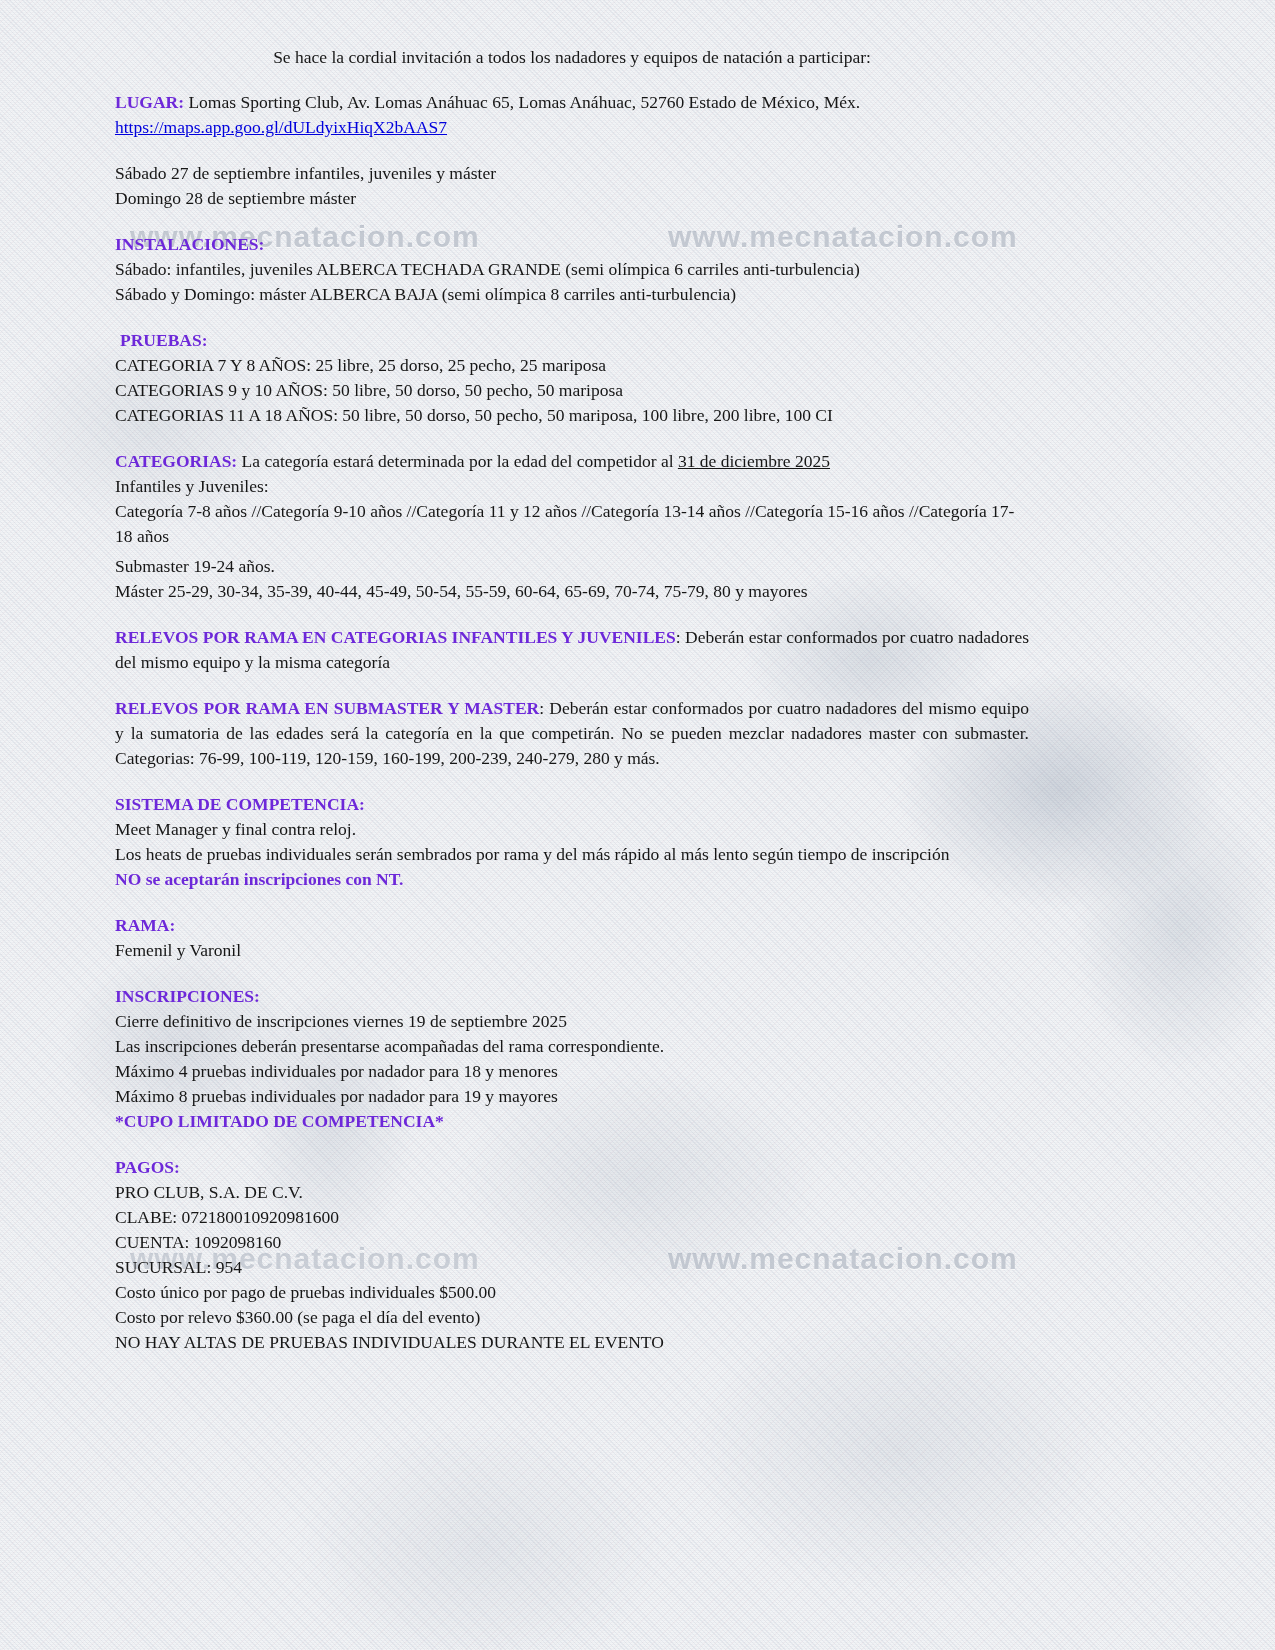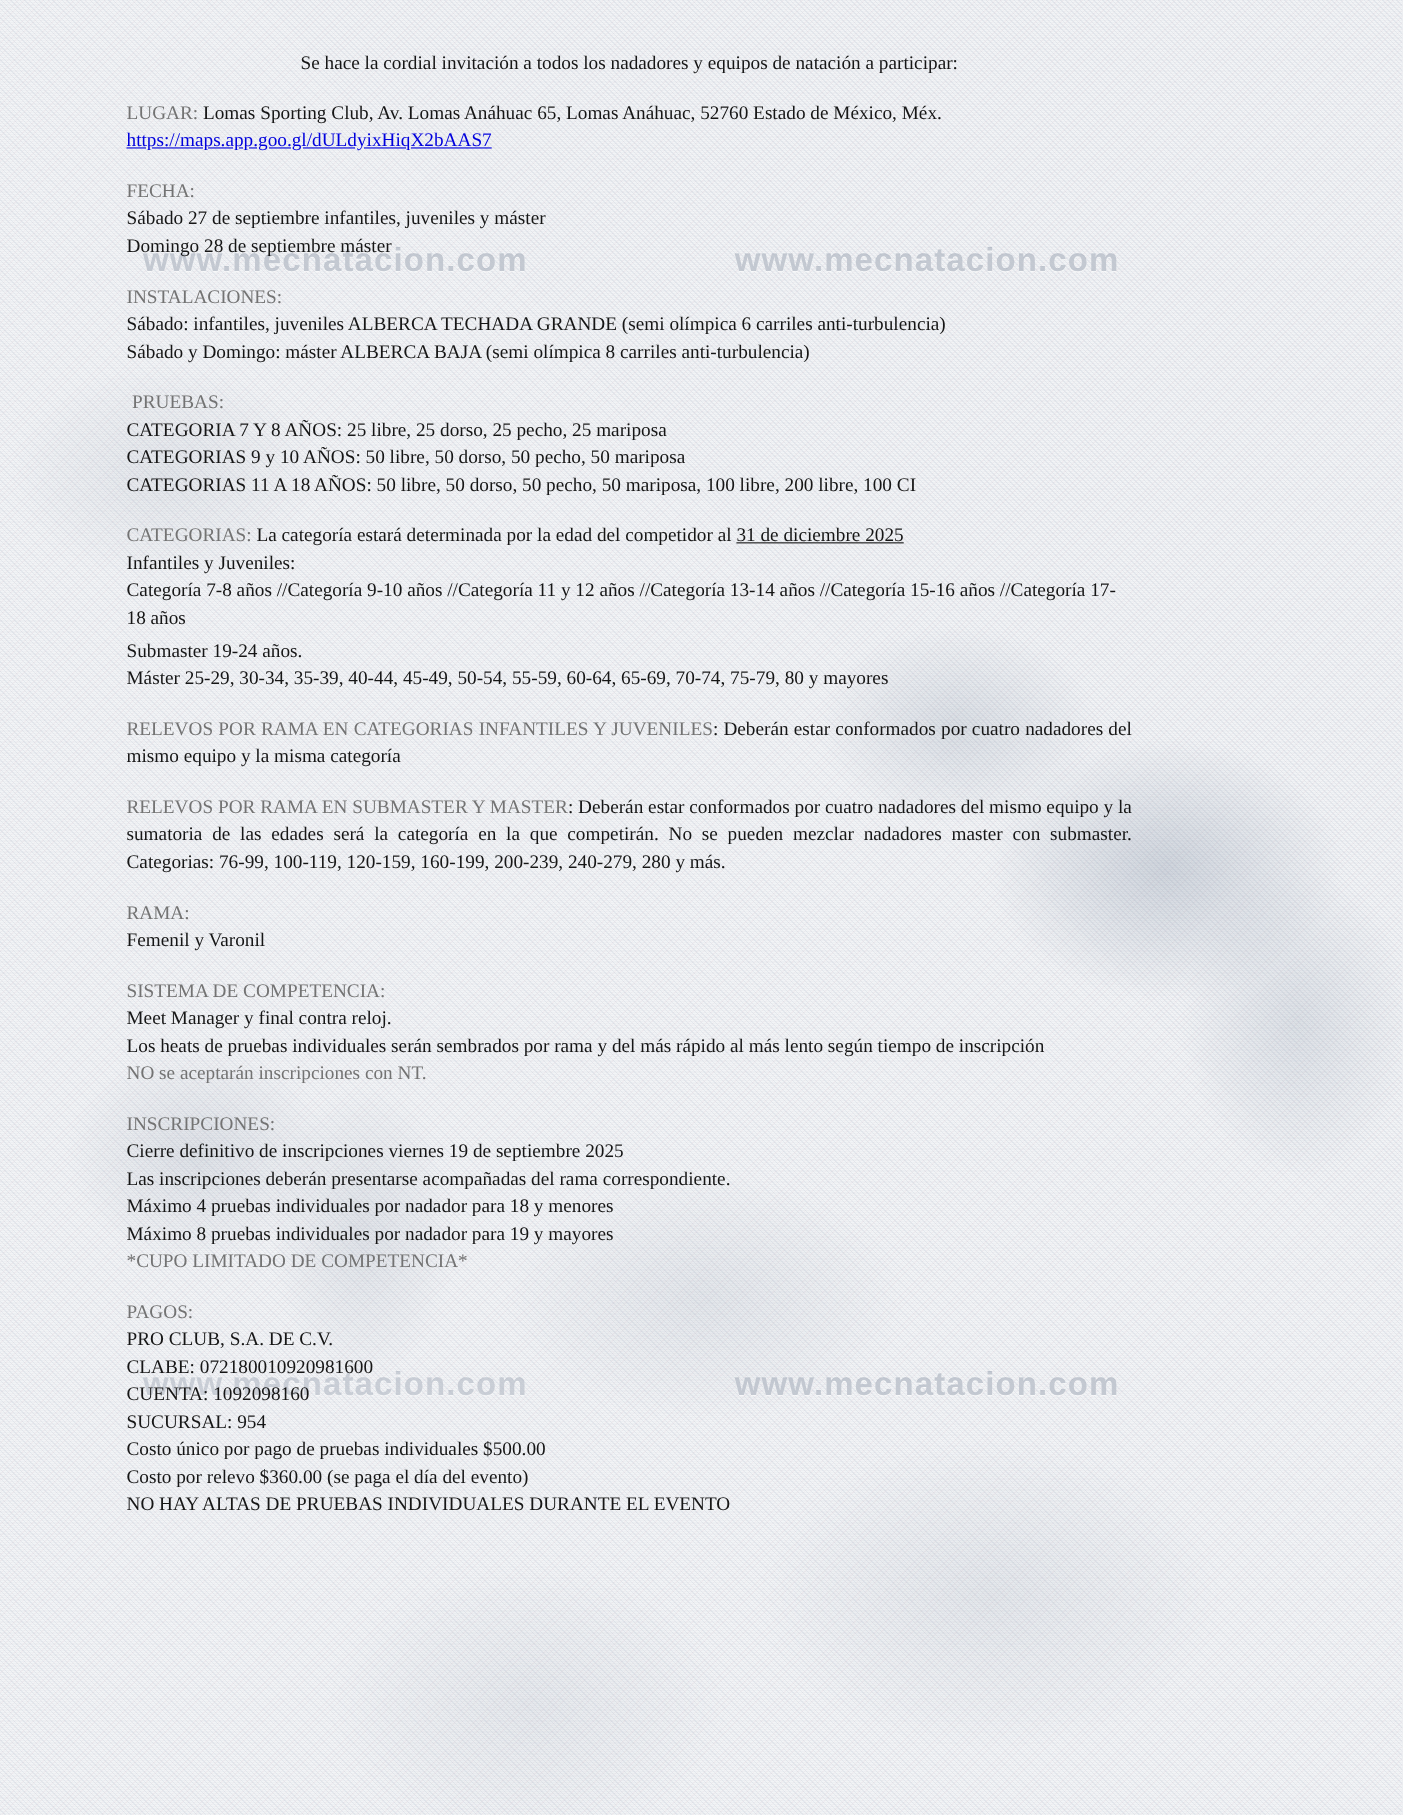--- a/index.html
+++ b/index.html
@@ -51,21 +51,21 @@
   .page {
     position: relative;
     box-sizing: border-box;
     width: 1147px; height: 1650px;
     padding: 45px 118px 0 115px;
   }
   p { margin: 0; }
   .title { text-align: center; }
   .section { margin-top: 21px; }
   .first-section { margin-top: 20px; }
-  b, .bold { font-weight: normal; color: #737373; }
+  b, .bold { font-weight: bold; color: #6d28d9; }
   .indent { padding-left: 5px; }
   .justify { text-align: justify; }
   .gap-top { margin-top: 5px; }
   a.doclink {
     color: #0000dd;
     cursor: pointer;
   }
   .underline { text-decoration: underline; }
 </style>
 </head>
@@ -82,21 +82,20 @@
 <div class="page">
 
   <p class="title">Se hace la cordial invitación a todos los nadadores y equipos de natación a participar:</p>
 
   <div class="section first-section">
     <p><b>LUGAR:</b><span> Lomas Sporting Club, Av. Lomas Anáhuac 65, Lomas Anáhuac, 52760 Estado de México, Méx.</span></p>
     <p><a class="doclink" href="#">https://maps.app.goo.gl/dULdyixHiqX2bAAS7</a></p>
   </div>
 
   <div class="section">
-    <p><b>FECHA:</b></p>
     <p>Sábado 27 de septiembre infantiles, juveniles y máster</p>
     <p>Domingo 28 de septiembre máster</p>
   </div>
 
   <div class="section">
     <p><b>INSTALACIONES:</b></p>
     <p>Sábado: infantiles, juveniles ALBERCA TECHADA GRANDE (semi olímpica 6 carriles anti-turbulencia)</p>
     <p>Sábado y Domingo: máster ALBERCA BAJA (semi olímpica 8 carriles anti-turbulencia)</p>
   </div>
 
@@ -117,29 +116,29 @@
 
   <div class="section">
     <p class="justify"><b>RELEVOS POR RAMA EN CATEGORIAS INFANTILES Y JUVENILES</b><span>: Deberán estar conformados por cuatro nadadores del mismo equipo y la misma categoría</span></p>
   </div>
 
   <div class="section">
     <p class="justify"><b>RELEVOS POR RAMA EN SUBMASTER Y MASTER</b><span>:  Deberán estar conformados por cuatro nadadores del mismo equipo y la sumatoria de las edades será la categoría en la que competirán. No se pueden mezclar nadadores master con submaster. Categorias: 76-99, 100-119, 120-159, 160-199, 200-239, 240-279, 280 y más.</span></p>
   </div>
 
   <div class="section">
-    <p><b>RAMA:</b></p>
-    <p>Femenil y Varonil</p>
-  </div>
-
-  <div class="section">
     <p><b>SISTEMA DE COMPETENCIA:</b></p>
     <p>Meet Manager y final contra reloj.</p>
     <p>Los heats de pruebas individuales serán sembrados por rama y del más rápido al más lento según tiempo de inscripción</p>
     <p><b>NO se aceptarán inscripciones con NT.</b></p>
+  </div>
+
+  <div class="section">
+    <p><b>RAMA:</b></p>
+    <p>Femenil y Varonil</p>
   </div>
 
   <div class="section">
     <p><b>INSCRIPCIONES:</b></p>
     <p>Cierre definitivo de inscripciones viernes 19 de septiembre 2025</p>
     <p>Las inscripciones deberán presentarse acompañadas del rama correspondiente.</p>
     <p>Máximo 4 pruebas individuales por nadador para 18 y menores</p>
     <p>Máximo 8 pruebas individuales por nadador para 19 y mayores</p>
     <p><b>*CUPO LIMITADO DE COMPETENCIA*</b></p>
   </div>

